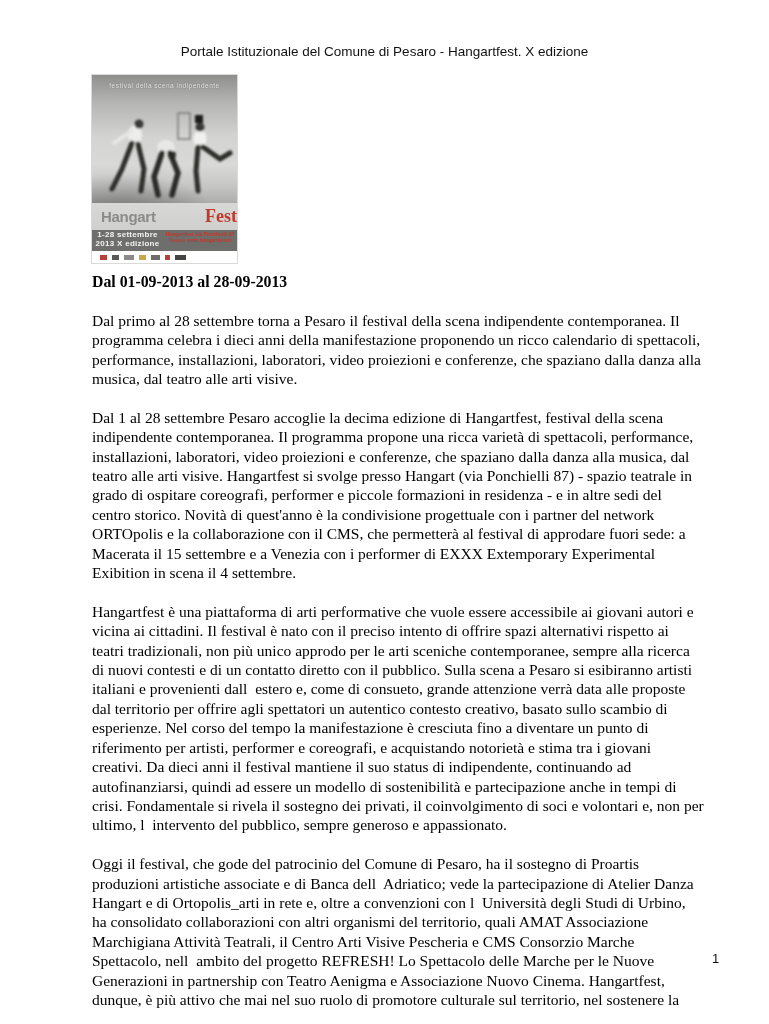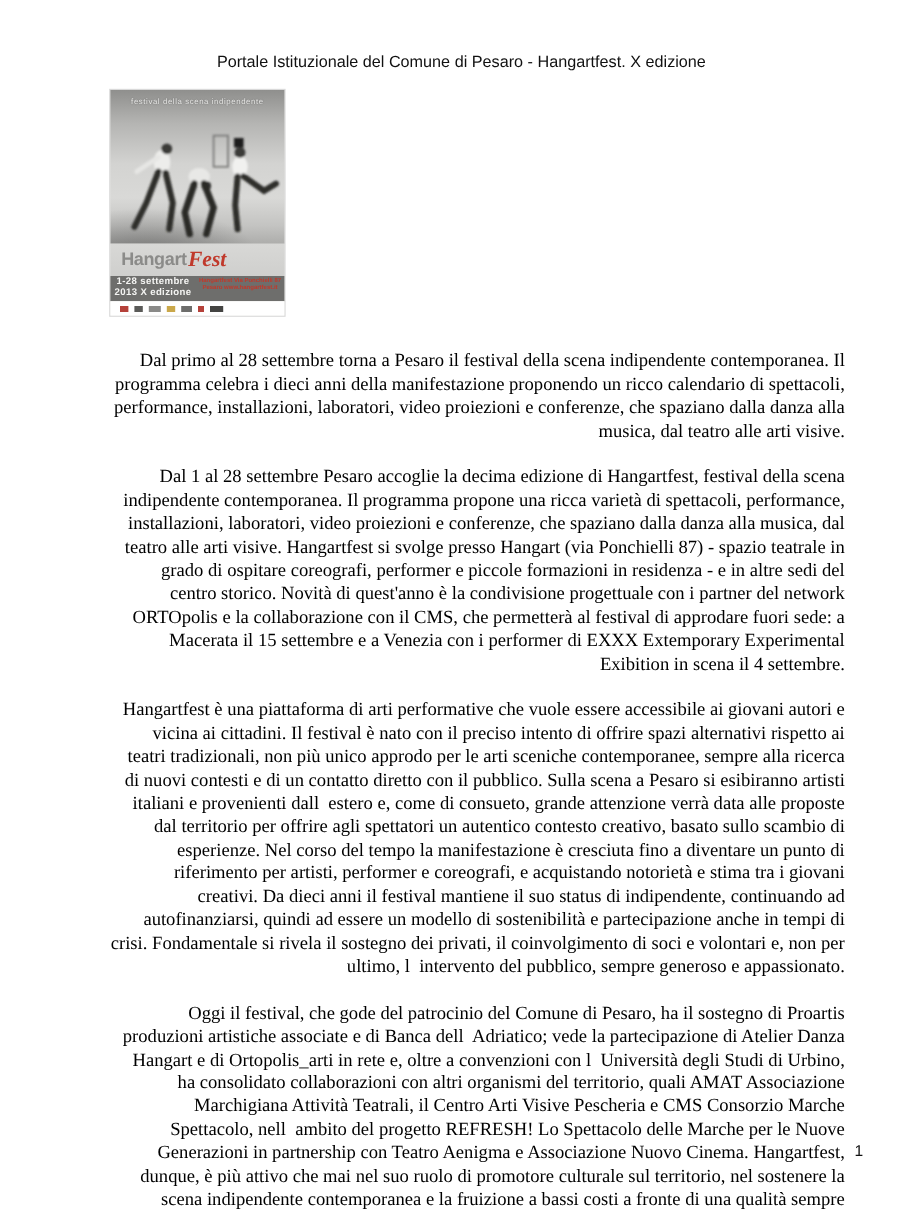--- a/index.html
+++ b/index.html
@@ -72,31 +72,31 @@
     height: 100px;
     z-index: 1;
   }
   .poster-brand {
     height: 27px;
     background: linear-gradient(180deg, #d8d8d6, #cfcfcd);
     display: flex;
     align-items: center;
     padding-left: 9px;
     white-space: nowrap;
+    justify-content: space-between;
   }
   .brand-prefix {
     font-family: "Liberation Sans", sans-serif;
     font-weight: bold;
     font-size: 15px;
     color: #8b8b89;
     letter-spacing: -0.3px;
   }
   .brand-suffix {
     font-family: "Liberation Serif", serif;
-    font-style: italic;
     font-weight: bold;
     font-size: 18px;
     color: #c0392b;
     margin-left: 1px;
   }
   .poster-band {
     height: 21px;
     background: #6e6e6c;
     display: flex;
     flex-direction: row;
@@ -148,21 +148,21 @@
     line-height: 19.4px;
   }
   .article-title, .article-subtitle {
     font-weight: bold;
     margin: 0;
     font-size: 15.8px;
   }
   .content p {
     margin: 19.4px 0 0 0;
     white-space: pre-wrap;
-    text-align: right;
+    text-align: left;
   }
   .page-number {
     position: absolute;
     left: 712px;
     top: 951px;
     font-family: "Liberation Sans", sans-serif;
     font-size: 13px;
     color: #111111;
   }
 </style>
@@ -218,20 +218,21 @@
       <span class="logo-sq lc2"></span>
       <span class="logo-sq lc3"></span>
       <span class="logo-sq lc4"></span>
       <span class="logo-sq lc5"></span>
       <span class="logo-sq lc6"></span>
       <span class="logo-sq lc7"></span>
     </div>
   </figure>
 
   <div class="content">
+    <div class="article-subtitle">Dal 01-09-2013 al 28-09-2013</div>
     <p>Dal primo al 28 settembre torna a Pesaro il festival della scena indipendente contemporanea. Il programma celebra i dieci anni della manifestazione proponendo un ricco calendario di spettacoli, performance, installazioni, laboratori, video proiezioni e conferenze, che spaziano dalla danza alla musica, dal teatro alle arti visive.</p>
     <p>Dal 1 al 28 settembre Pesaro accoglie la decima edizione di Hangartfest, festival della scena indipendente contemporanea. Il programma propone una ricca varietà di spettacoli, performance, installazioni, laboratori, video proiezioni e conferenze, che spaziano dalla danza alla musica, dal teatro alle arti visive. Hangartfest si svolge presso Hangart (via Ponchielli 87) - spazio teatrale in grado di ospitare coreografi, performer e piccole formazioni in residenza - e in altre sedi del centro storico. Novità di quest'anno è la condivisione progettuale con i partner del network ORTOpolis e la collaborazione con il CMS, che permetterà al festival di approdare fuori sede: a Macerata il 15 settembre e a Venezia con i performer di EXXX Extemporary Experimental Exibition in scena il 4 settembre.</p>
     <p>Hangartfest è una piattaforma di arti performative che vuole essere accessibile ai giovani autori e vicina ai cittadini. Il festival è nato con il preciso intento di offrire spazi alternativi rispetto ai teatri tradizionali, non più unico approdo per le arti sceniche contemporanee, sempre alla ricerca di nuovi contesti e di un contatto diretto con il pubblico. Sulla scena a Pesaro si esibiranno artisti italiani e provenienti dall  estero e, come di consueto, grande attenzione verrà data alle proposte dal territorio per offrire agli spettatori un autentico contesto creativo, basato sullo scambio di esperienze. Nel corso del tempo la manifestazione è cresciuta fino a diventare un punto di riferimento per artisti, performer e coreografi, e acquistando notorietà e stima tra i giovani creativi. Da dieci anni il festival mantiene il suo status di indipendente, continuando ad autofinanziarsi, quindi ad essere un modello di sostenibilità e partecipazione anche in tempi di crisi. Fondamentale si rivela il sostegno dei privati, il coinvolgimento di soci e volontari e, non per ultimo, l  intervento del pubblico, sempre generoso e appassionato.</p>
     <p>Oggi il festival, che gode del patrocinio del Comune di Pesaro, ha il sostegno di Proartis produzioni artistiche associate e di Banca dell  Adriatico; vede la partecipazione di Atelier Danza Hangart e di Ortopolis_arti in rete e, oltre a convenzioni con l  Università degli Studi di Urbino, ha consolidato collaborazioni con altri organismi del territorio, quali AMAT Associazione Marchigiana Attività Teatrali, il Centro Arti Visive Pescheria e CMS Consorzio Marche Spettacolo, nell  ambito del progetto REFRESH! Lo Spettacolo delle Marche per le Nuove Generazioni in partnership con Teatro Aenigma e Associazione Nuovo Cinema. Hangartfest, dunque, è più attivo che mai nel suo ruolo di promotore culturale sul territorio, nel sostenere la scena indipendente contemporanea e la fruizione a bassi costi a fronte di una qualità sempre garantita.</p>
   </div>
 
   <div class="page-number">1</div>
 
 </div>
 

